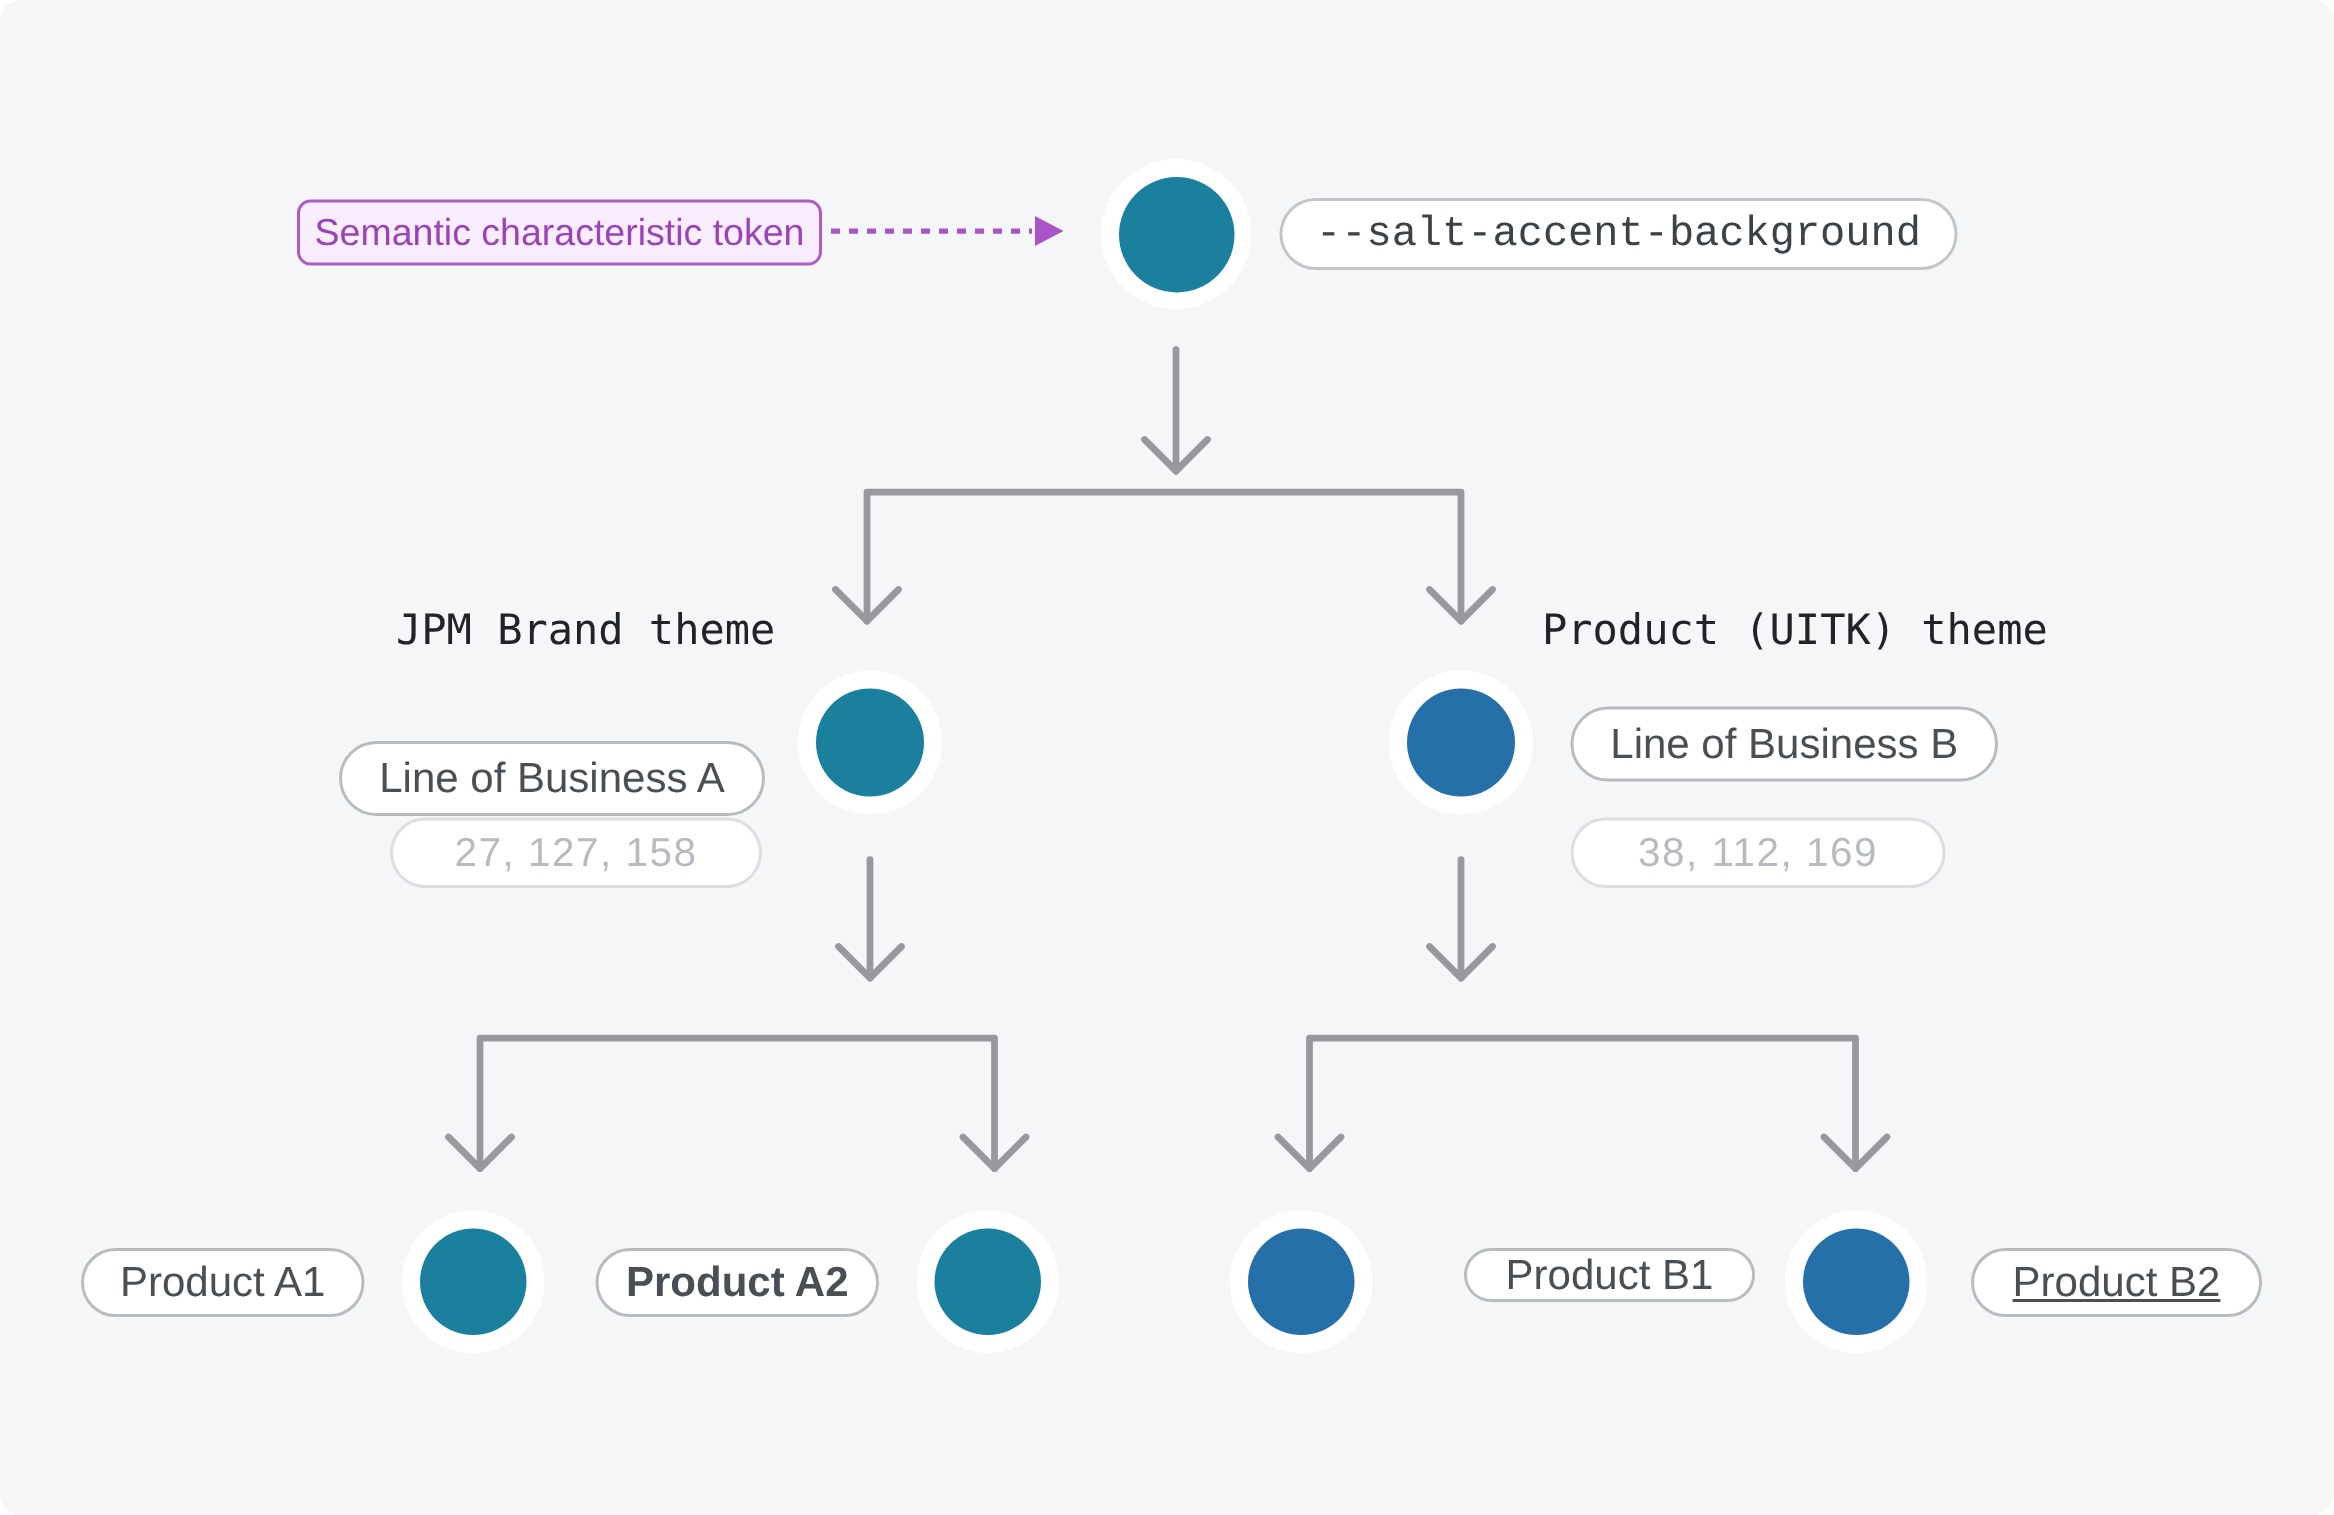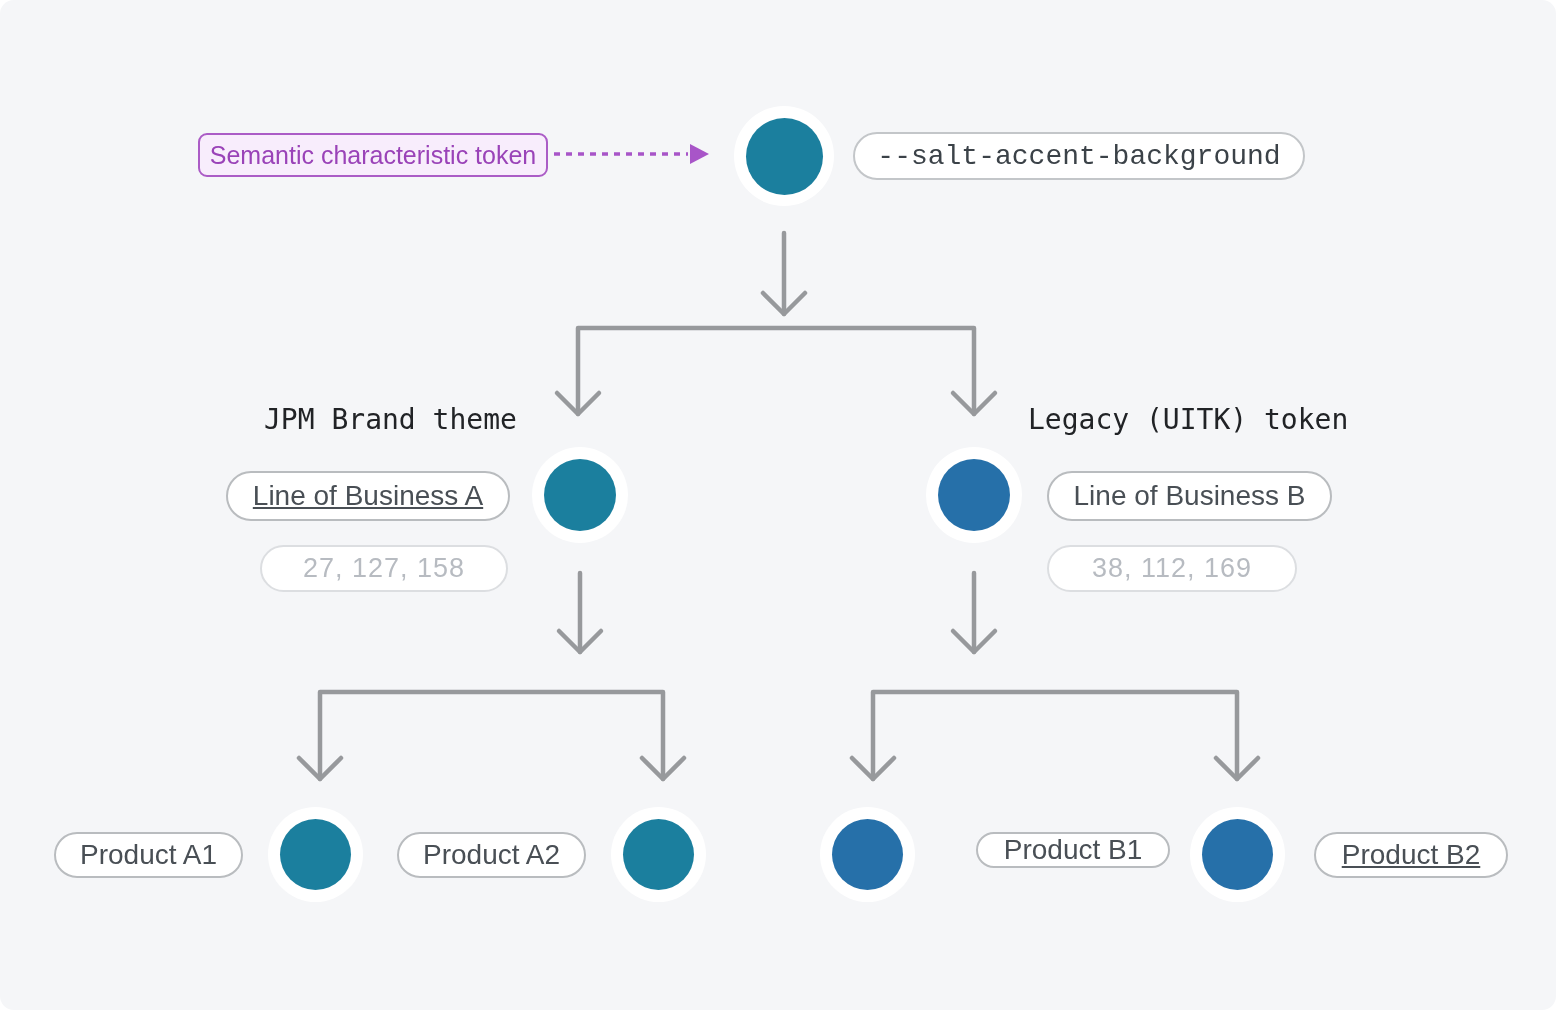--- a/index.html
+++ b/index.html
@@ -119,23 +119,23 @@
 
   <div class="abs node" style="left:734px; top:106px; width:100px; height:100px;">
     <div class="dot" style="width: 77px; height: 77px; background: rgb(27, 127, 158);"></div>
   </div>
 
   <div class="abs pill mono" style="left:853px; top:132px; width:452px; height:48px;">
     <span>--salt-accent-background</span>
   </div>
 
   <div class="abs theme-heading" style="left:264px; top:403px;">JPM Brand theme</div>
-  <div class="abs theme-heading" style="left:1028px; top:403px;">Legacy (UITK) token</div>
+  <div class="abs theme-heading" style="left:1028px; top:403px;">Product (UITK) theme</div>
 
-  <div class="abs pill" style="left:226px; top:471px; width:284px; height:50px;text-decoration:underline;">
+  <div class="abs pill" style="left:226px; top:494px; width:284px; height:50px;">
     <span>Line of Business A</span>
   </div>
   <div class="abs node" style="left:532px; top:447px; width:96px; height:96px;">
     <div class="dot" style="width: 72px; height: 72px; background: rgb(27, 127, 158);"></div>
   </div>
   <div class="abs pill rgb" style="left:260px; top:545px; width:248px; height:47px;">
     <span>27, 127, 158</span>
   </div>
 
   <div class="abs node" style="left:926px; top:447px; width:96px; height:96px;">
@@ -148,21 +148,21 @@
     <span>38, 112, 169</span>
   </div>
 
   <div class="abs pill" style="left:54px; top:832px; width:189px; height:46px;">
     <span>Product A1</span>
   </div>
   <div class="abs node" style="left:268px; top:807px; width:95px; height:95px;">
     <div class="dot" style="width: 71px; height: 71px; background: rgb(27, 127, 158);"></div>
   </div>
 
-  <div class="abs pill" style="left:397px; top:832px; width:189px; height:46px;">
+  <div class="abs pill" style="left:397px; top:832px; width:189px; height:46px;font-weight:bold;">
     <span>Product A2</span>
   </div>
   <div class="abs node" style="left:611px; top:807px; width:95px; height:95px;">
     <div class="dot" style="width: 71px; height: 71px; background: rgb(27, 127, 158);"></div>
   </div>
 
   <div class="abs node" style="left:820px; top:807px; width:95px; height:95px;">
     <div class="dot" style="width: 71px; height: 71px; background: rgb(38, 112, 169);"></div>
   </div>
   <div class="abs pill" style="left:976px; top:832px; width:194px; height:36px;">

